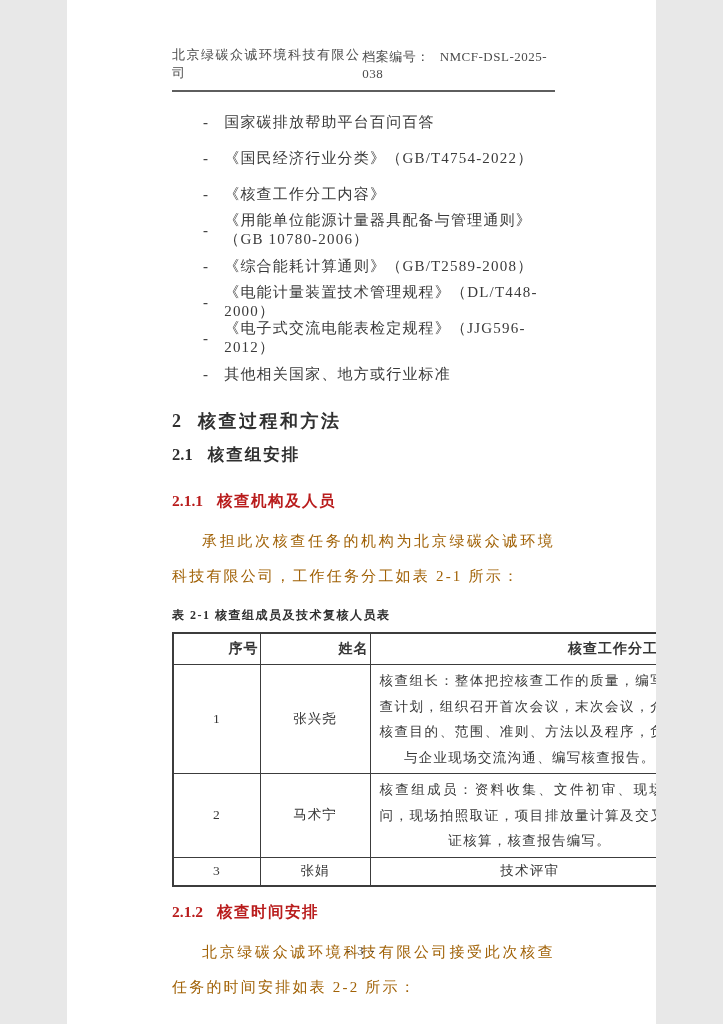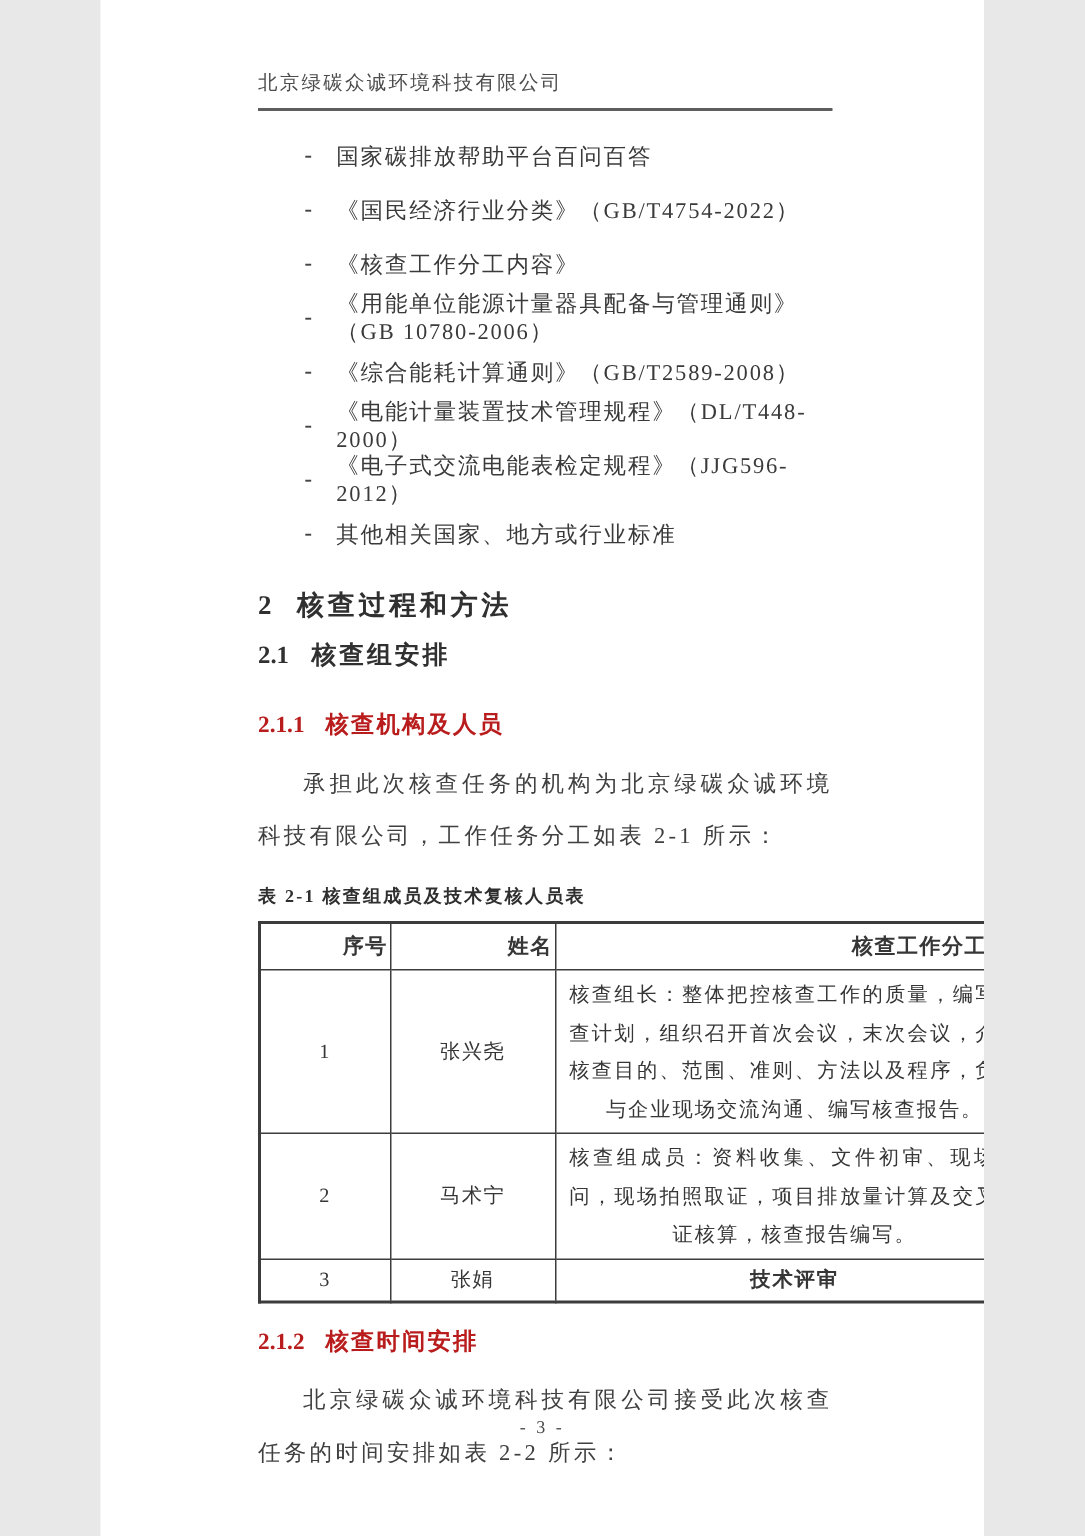--- a/index.html
+++ b/index.html
@@ -42,21 +42,21 @@
   .h-l3 { margin-top:25px; font-size:15.5px; font-weight:bold; letter-spacing:1.5px; color:#b91c1c; }
   .h-l3 .num { letter-spacing:0; margin-right:14px; }
 
   
   .para {
     margin-top:12px;
     font-size:15px; line-height:35px;
     text-indent:2em;
     text-align:justify;
     letter-spacing:2.2px;
-    color:#404040;
+    color:#a16207;
   }
 
   
   .tbl-caption {
     margin-top:13px; text-align:left;
     font-size:12px; font-weight:bold; letter-spacing:1.5px; color:#2f2f2f;
   }
   table.duty {
     margin-top:8px;
     width:517px; border-collapse:collapse;
@@ -73,36 +73,39 @@
   }
   td.c-no, td.c-name {
     text-align:center; vertical-align:middle; font-size:14px; letter-spacing:1px;
   }
   td.c-duty {
     padding:3px 9px;
     line-height:25.5px; letter-spacing:1.3px;
     text-align:justify; text-align-last:center;
     vertical-align:middle;
   }
-  td.c-duty.single { text-align:left; height:27px; padding:0 9px;font-weight:bold; }
+  td.c-duty.single { text-align:left; height:27px; padding:0 9px; }
 
   
   .footer {
     position:absolute; left:0; top:944px; width:100%;
     text-align:center; font-size:12px; letter-spacing:2px; color:#4a4a4a;
   }
 </style>
 </head>
 <body>
 
 <div class="page">
   <div class="content">
 
     <div class="doc-header">
       <span class="company">北京绿碳众诚环境科技有限公司</span>
+      <span class="archive">
+        <span>档案编号：</span><span class="num">NMCF-DSL-2025-038</span>
+      </span>
     </div>
 
     <div class="ref-list">
       <div class="ref-item">
         <span class="bullet">-</span>
         <span>国家碳排放帮助平台百问百答</span>
       </div>
       <div class="ref-item">
         <span class="bullet">-</span>
         <span>《国民经济行业分类》（GB/T4754-2022）</span>

